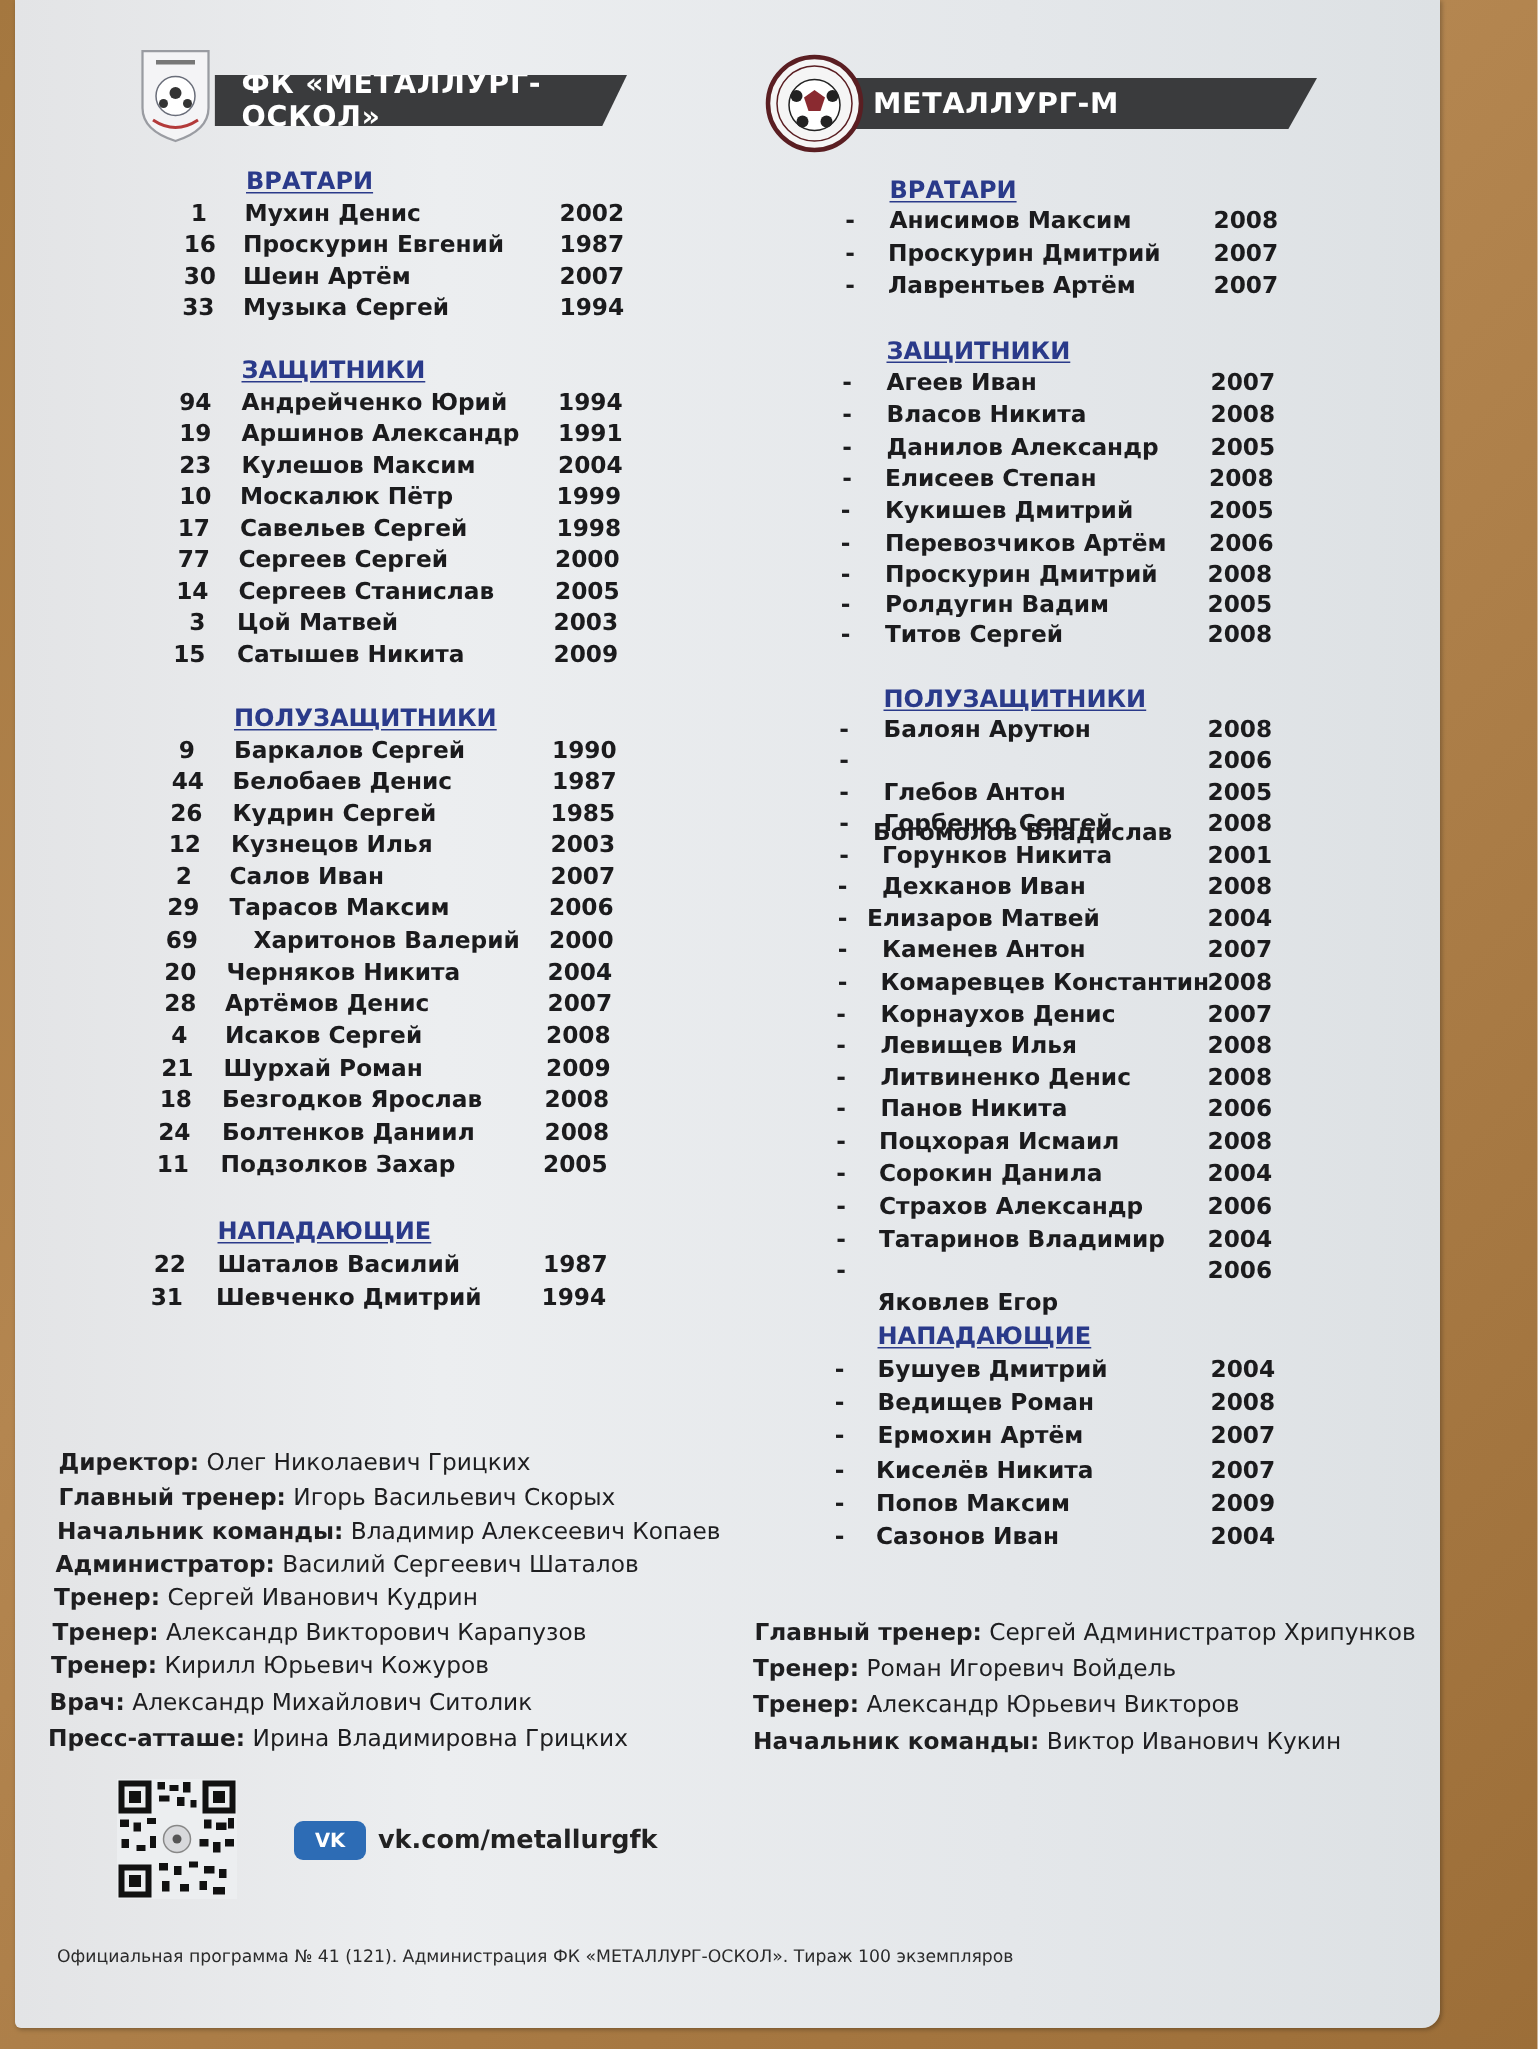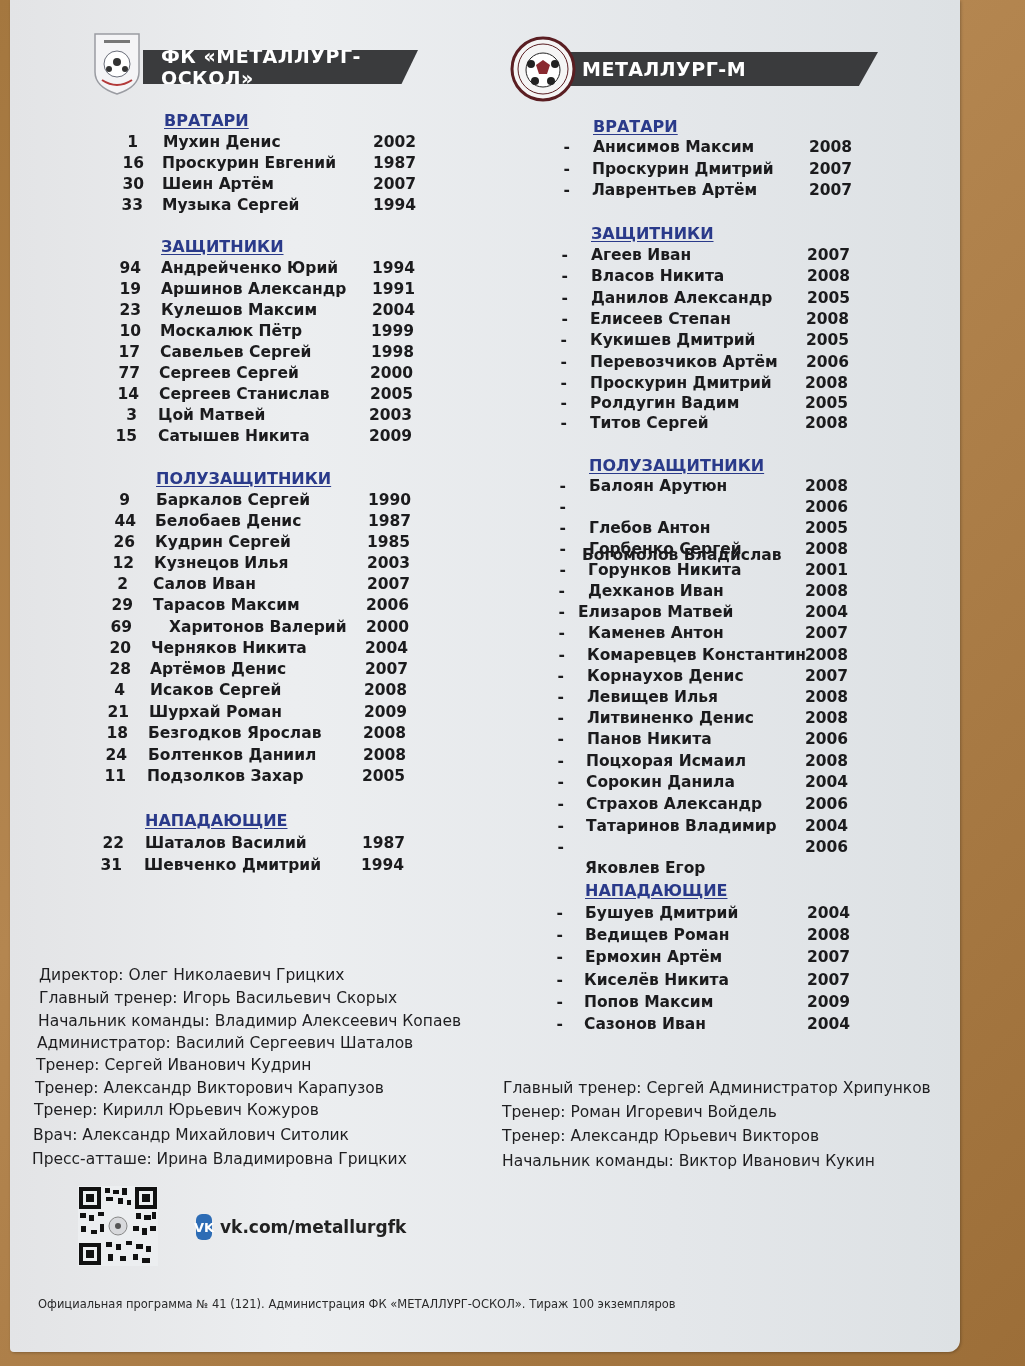--- a/index.html
+++ b/index.html
@@ -26,25 +26,25 @@
     .crest { position: absolute; }
     .section-title {
       position: absolute; color: #2a3a8a; font-weight: bold; font-size: 16px;
       text-decoration: underline; text-underline-offset: 2px;
     }
     .row { position: absolute; font-weight: bold; font-size: 15.5px; color: #1b1b1d; white-space: nowrap; }
     .row .num { position: absolute; text-align: right; width: 30px; }
     .row .name { position: absolute; }
     .row .year { position: absolute; }
     .staff { position: absolute; font-size: 15.5px; color: #1e1e20; white-space: nowrap; }
-    .staff b { font-weight: normal; margin-top: 34px; }
+    .staff b { font-weight: bold; margin-top: 34px; }
     .footer { position: absolute; left: 28px; top: 1297px; font-size: 11.5px; color: #2a2a2a; white-space: nowrap; }
     .vk { position: absolute; left: 186px; top: 1214px; display: flex; align-items: center; }
     .vk-logo {
-      width: 16px; height: 26px; background: #2d6cb5; border-radius: 6px; color: #fff;
+      width: 48px; height: 26px; background: #2d6cb5; border-radius: 6px; color: #fff;
       font-weight: bold; font-size: 13px; display: flex; align-items: center; justify-content: center;
     }
     .vk-text { margin-left: 8px; font-weight: bold; font-size: 17px; color: #222; }
     .qr { position: absolute; left: 68px; top: 1186px; width: 80px; height: 80px; }
   </style>
 </head>
 <body>
 
 <div class="paper">
 

